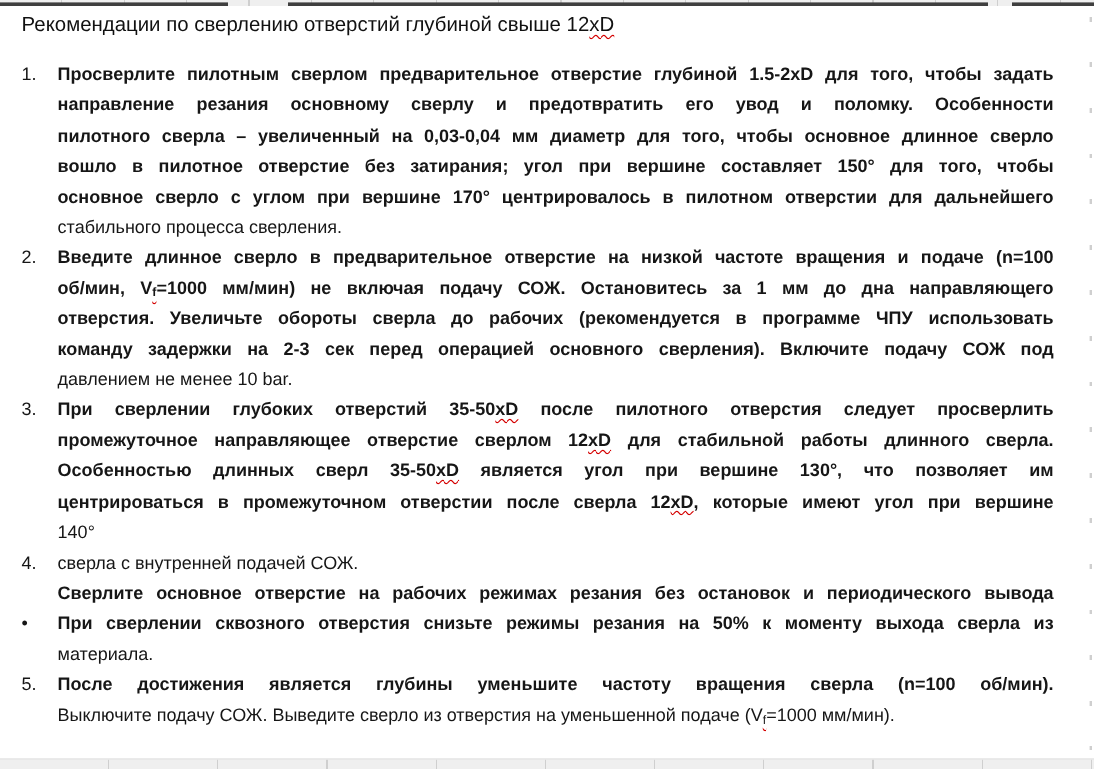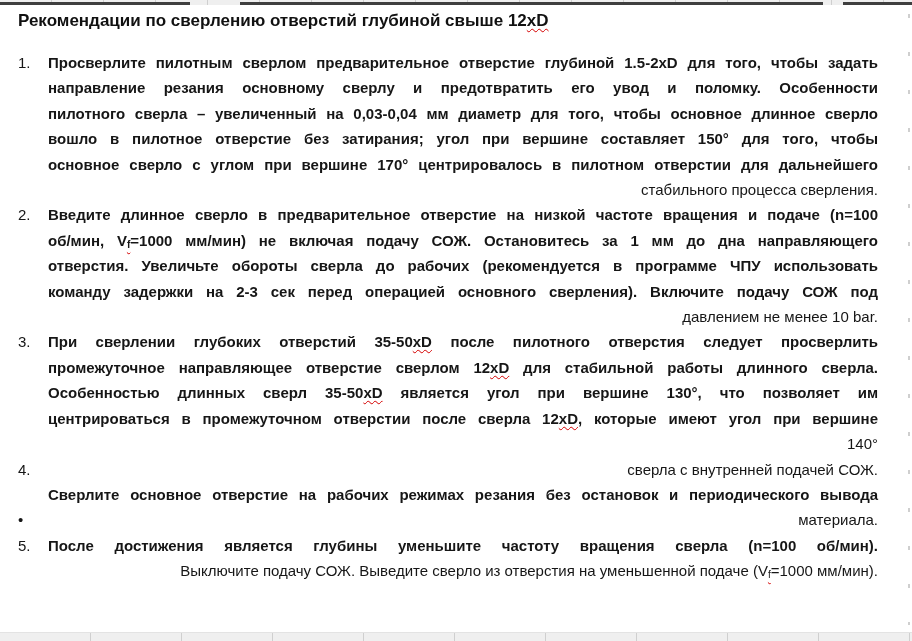--- a/index.html
+++ b/index.html
@@ -37,30 +37,30 @@
     position: absolute; bottom: 0; left: 0; right: 0; height: 8px;
     border-top: 1px solid #e3e3e3;
     background:
       repeating-linear-gradient(90deg, transparent 0 90px, var(--edge-tick) 90px 91px),
       var(--edge-strip);
   }
 
   
   .doc { position: absolute; top: 8px; left: 18px; width: 894px; }
   .title {
-    font-size: 17px; font-weight: bold; line-height: 26px;
+    font-size: 17px; font-weight: normal; line-height: 26px;
     margin: 0 12px 16px 0; color: #111;
   }
   .item { display: flex; }
   .marker {
     flex: none; width: 30px;
     font-size: 15px; line-height: 25.4px;
   }
   .lines { width: 830px; }
-  .ln { font-size: 15px; line-height: 25.4px; white-space: normal; text-align: right; }
+  .ln { font-size: 15px; line-height: 25.4px; white-space: normal; }
   .ln.j { text-align: justify; text-align-last: justify; font-weight: bold; }
   sub {
     font-size: 0.68em; line-height: 0;
     vertical-align: baseline; position: relative; top: 0.22em;
   }
   .sq {
     text-decoration-line: underline;
     text-decoration-style: wavy;
     text-decoration-color: var(--sq-color);
     text-decoration-thickness: 1px;
@@ -112,20 +112,21 @@
         <div class="item">
           <span class="marker">4.</span>
           <div class="lines">
             <div class="ln">сверла с внутренней подачей СОЖ.</div>
             <div class="ln j">Сверлите основное отверстие на рабочих режимах резания без остановок и периодического вывода</div>
           </div>
         </div>
         <div class="item">
           <span class="marker">•</span>
           <div class="lines">
+            <div class="ln j">При сверлении сквозного отверстия снизьте режимы резания на 50% к моменту выхода сверла из</div>
             <div class="ln">материала.</div>
           </div>
         </div>
         <div class="item">
           <span class="marker">5.</span>
           <div class="lines">
             <div class="ln j">После достижения является глубины уменьшите частоту вращения сверла (n=100 об/мин).</div>
             <div class="ln">Выключите подачу СОЖ. Выведите сверло из отверстия на уменьшенной подаче (V<sub><span class="sq">f</span></sub>=1000 мм/мин).</div>
           </div>
         </div>

